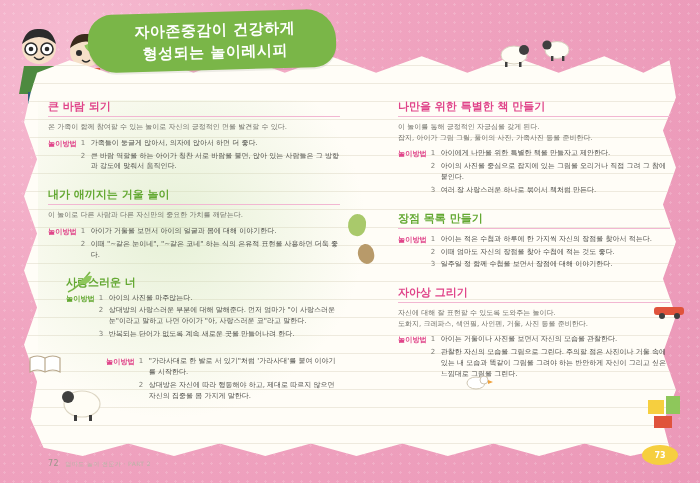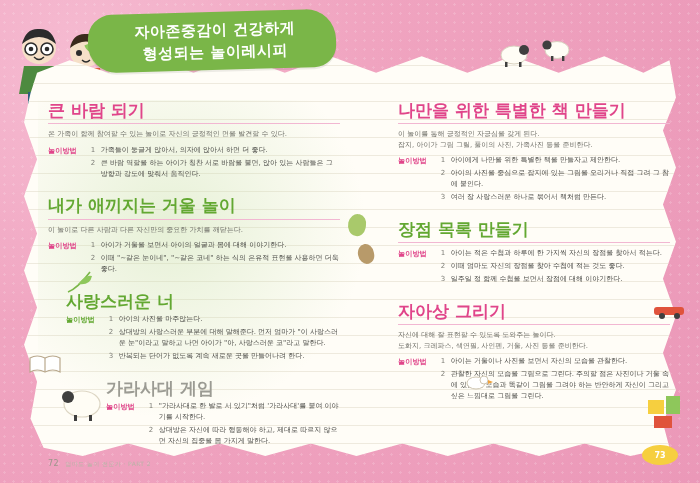--- a/index.html
+++ b/index.html
@@ -67,30 +67,30 @@
   }
   
   .leaf{position:absolute;left:86px;top:40px;width:26px;height:14px;
     background:#8ec75b;border-radius:0 14px 0 14px;transform:rotate(-22deg);}
   
   .col{position:absolute;top:100px;font-size:7.2px;color:#4a4a46;line-height:1.55;}
   .col-left{left:48px;width:292px;}
   .col-right{left:398px;width:272px;}
   .sec{margin-bottom:14px;}
   h3.sec-title{
-    margin:0 0 3px 0;font-size:17px;font-weight:bold;line-height:1.2;
+    margin:0 0 3px 0;font-size:11px;font-weight:bold;line-height:1.2;
   }
   .t-pink{color:#e0458a;}
   .t-green{color:#63a832;}
   .t-gray{color:#9b9b93;}
   .underline-pink{
     height:1px;background:#f2b7d2;margin:2px 0 5px 0;width:100%;
   }
   .lead{color:#6f6f68;font-size:7px;margin:0 0 5px 0;line-height:1.5;}
-  .how{display:flex;gap:14px;align-items:flex-start;}
+  .how{display:flex;gap:4px;align-items:flex-start;}
   .how-label{
     color:#e0458a;font-size:7.2px;font-weight:bold;white-space:nowrap;flex:0 0 auto;
     padding-top:0px;
   }
   .how-label.green{color:#63a832;}
   .steps{margin:0;padding:0;list-style:none;flex:1 1 auto;}
   .steps li{
     position:relative;padding-left:10px;margin-bottom:2px;font-size:7px;color:#4a4a46;
     line-height:1.55;
   }
@@ -200,21 +200,20 @@
         <span class="how-label green">놀이방법</span>
         <ul class="steps">
           <li><span class="num">1</span><span>아이의 사진을 마주앉는다.</span></li>
           <li><span class="num">2</span><span>상대방의 사랑스러운 부분에 대해 말해준다. 먼저 엄마가 "이 사랑스러운 눈"이라고 말하고 나면 아이가 "아, 사랑스러운 코"라고 말한다.</span></li>
           <li><span class="num">3</span><span>반복되는 단어가 없도록 계속 새로운 곳을 만들어나려 한다.</span></li>
         </ul>
       </div>
     </div>
 
     <div class="sec" style="margin-left:58px;">
-      <h3 class="sec-title t-gray pencil">가라사대 게임</h3>
       <div class="how">
         <span class="how-label">놀이방법</span>
         <ul class="steps">
           <li><span class="num">1</span><span>"가라사대로 한 발로 서 있기"처럼 '가라사대'를 붙여 이야기를 시작한다.</span></li>
           <li><span class="num">2</span><span>상대방은 자신에 따라 행동해야 하고, 제대로 따르지 않으면 자신의 집중을 몸 가지게 말한다.</span></li>
         </ul>
       </div>
     </div>
 
   </div>

